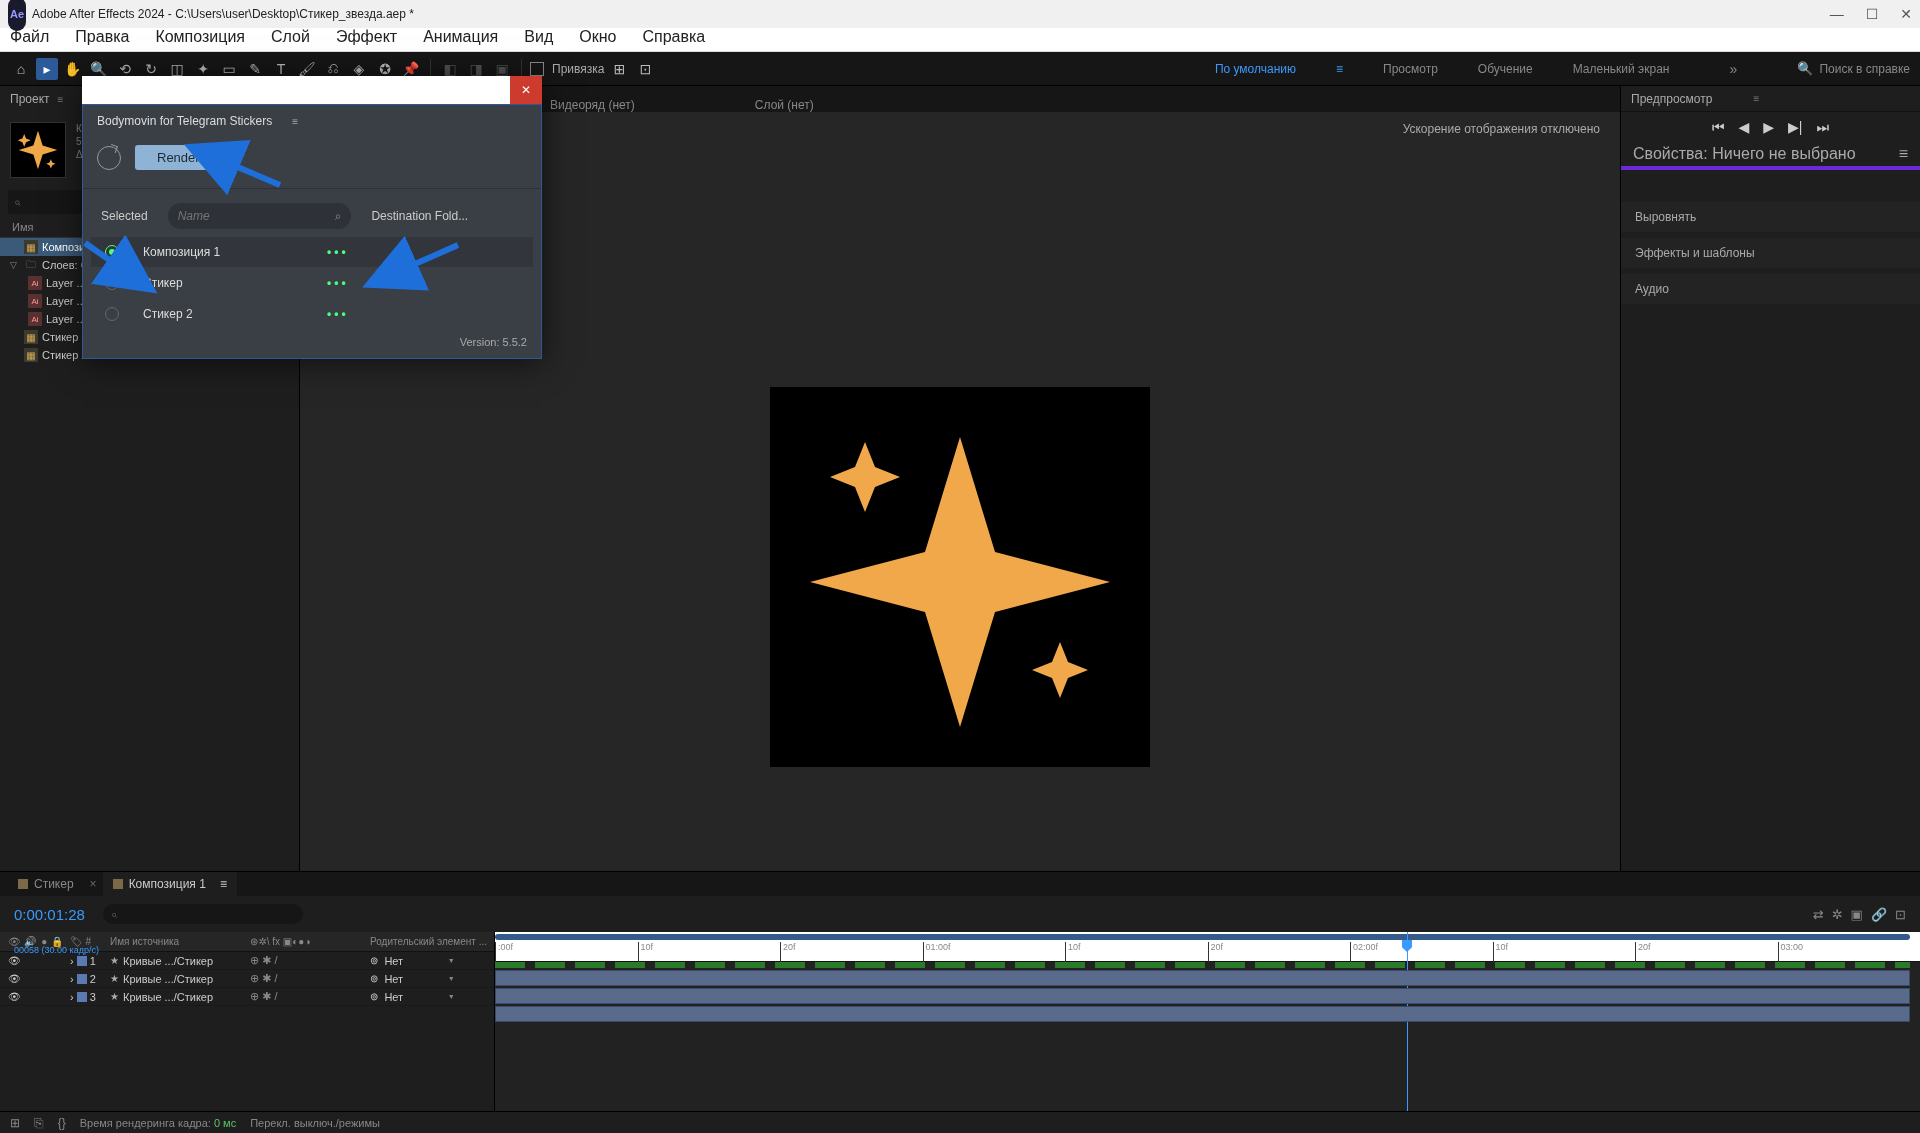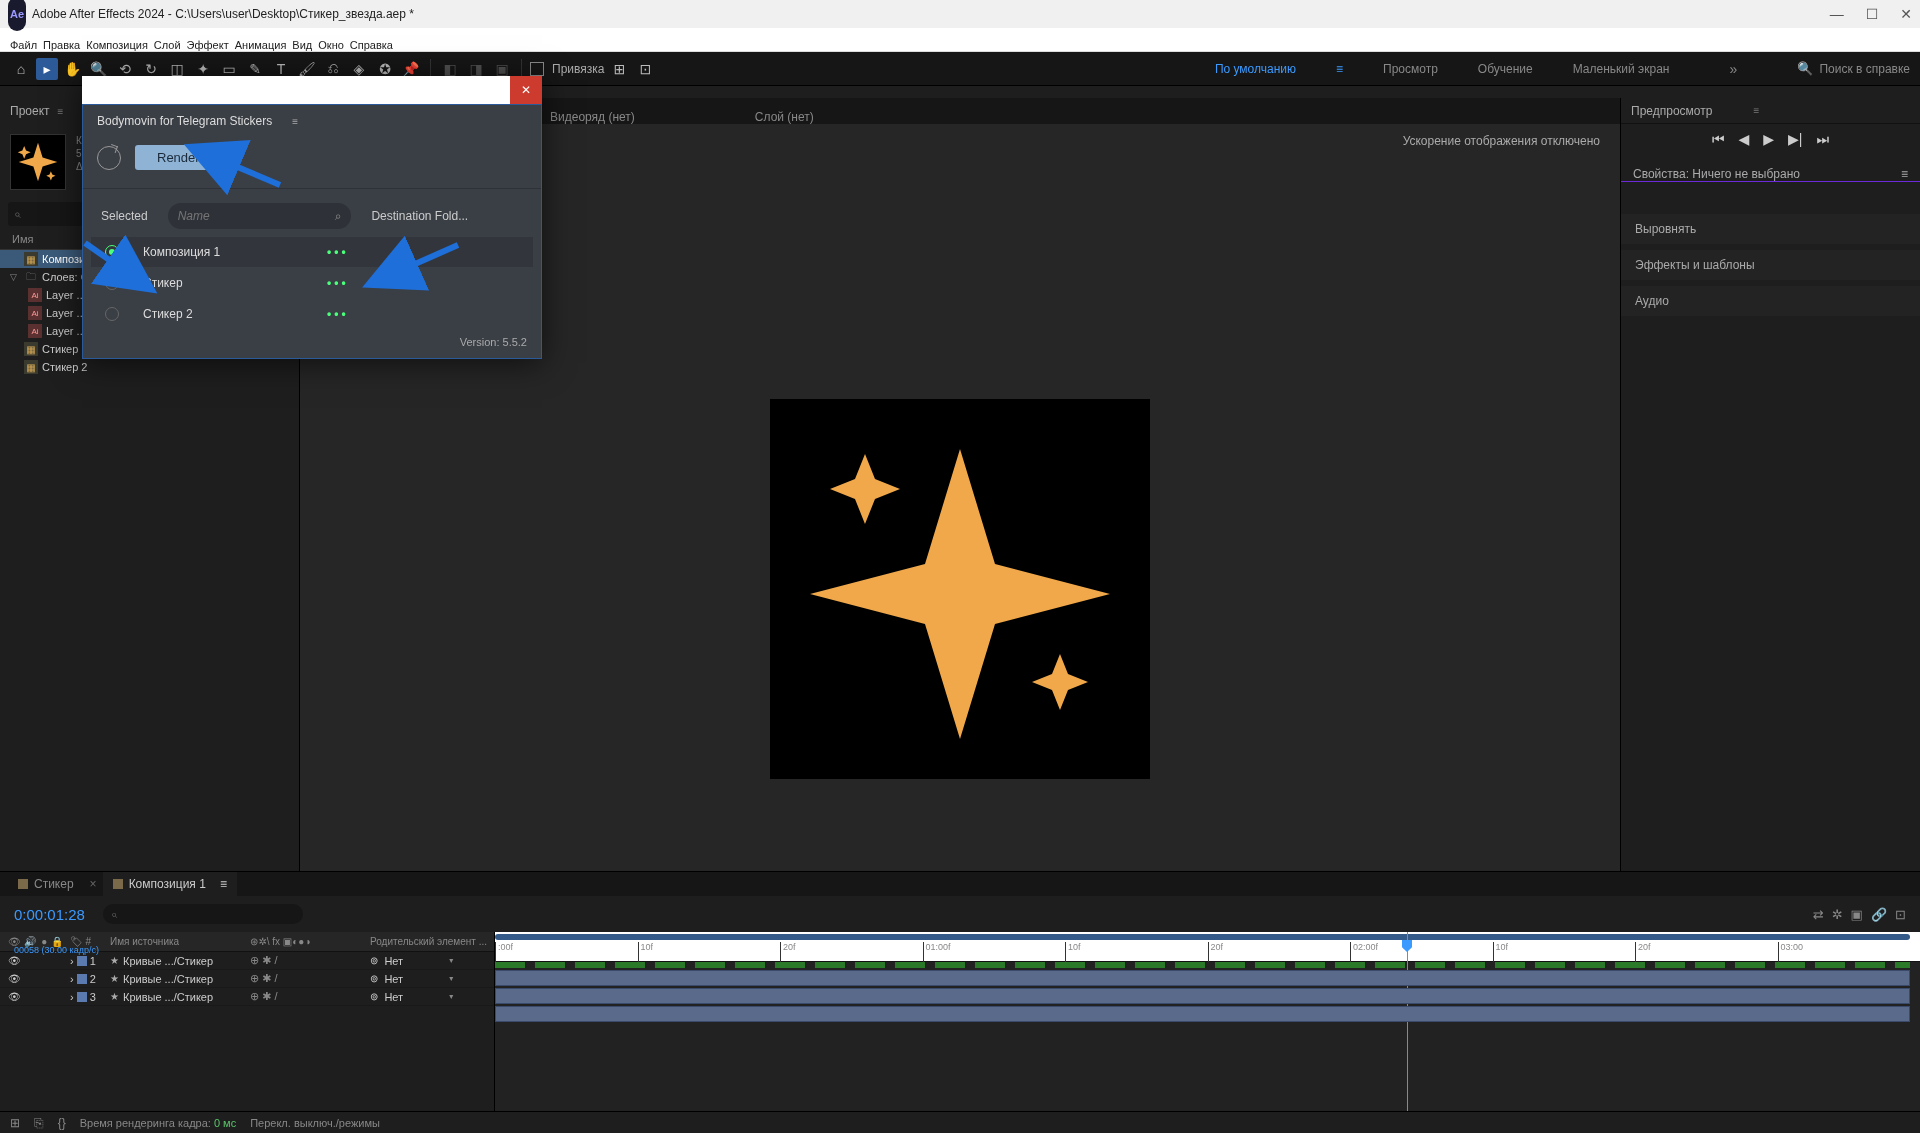--- a/index.html
+++ b/index.html
@@ -5,37 +5,37 @@
 * { margin:0; padding:0; box-sizing:border-box; font-family:"Segoe UI",Tahoma,sans-serif; user-select:none; }
 body { width:1920px; height:1133px; background:#1e1e1e; color:#ccc; font-size:12px; overflow:hidden; position:relative; }
 
 
 .titlebar { height:28px; background:#f0f0f0; display:flex; align-items:center; padding:0 8px; color:#222; font-size:12px; }
 .titlebar .ae-badge { width:18px; height:34px; background:#1a1a2e; color:#9999ff; font-size:11px; font-weight:bold; display:flex; align-items:center; justify-content:center; border-radius:9px; margin-right:6px; }
 .titlebar .wincontrols { margin-left:auto; display:flex; gap:22px; color:#555; font-size:14px; }
 .titlebar .wincontrols span { cursor:default; }
 
 
-.menubar { height:24px; background:#fff; display:flex; align-items:flex-end; padding:0 10px; gap:6px; color:#222; font-size:11px; border-bottom:1px solid #ddd;}
+.menubar { height:24px; background:#fff; display:flex; align-items:flex-start; padding:0 10px; gap:26px; color:#222; font-size:16px; border-bottom:1px solid #ddd;}
 .menubar span { cursor:default; }
 
 
 .toolbar { height:34px; background:#161616; border-bottom:1px solid #000; display:flex; align-items:center; padding:0 10px; gap:4px; position:relative;}
 .tool-ico { width:22px; height:22px; display:flex; align-items:center; justify-content:center; color:#bbb; font-size:14px; border-radius:2px;}
 .tool-ico.sel { background:#2d5a99; color:#fff;}
 .tool-sep { width:1px; height:20px; background:#333; margin:0 4px;}
 .toolbar .snap-box { width:14px; height:14px; border:1px solid #888; margin-right:4px;}
 .toolbar .workspace-links { margin-left:auto; display:flex; gap:40px; align-items:center; font-size:12px; color:#888;}
 .toolbar .workspace-links .active { color:#3a9aff; }
 .toolbar .chev { color:#888; font-size:14px; margin-left:20px;}
 .toolbar .search-help { display:flex; align-items:center; gap:6px; margin-left:20px; color:#888;}
 .toolbar .search-help .mag { font-size:13px;}
 
 
-.main { display:flex; height:calc(1133px - 28px - 24px - 34px - 22px);margin-top:12px; }
+.main { display:flex; height:calc(1133px - 28px - 24px - 34px - 22px); }
 .left-col { width:300px; background:#1e1e1e; display:flex; flex-direction:column; border-right:1px solid #000;}
 .center-col { flex:1; background:#1a1a1a; display:flex; flex-direction:column; }
 .right-col { width:300px; background:#1e1e1e; border-left:1px solid #000; display:flex; flex-direction:column;}
 
 
 .panel-hdr { height:26px; background:#1e1e1e; display:flex; align-items:center; padding:0 10px; font-size:12px; color:#aaa; gap:8px;}
 .panel-hdr .ham { font-size:10px; color:#777; }
 
 
 .proj-thumb-row { display:flex; padding:10px; gap:10px; }
@@ -61,21 +61,21 @@
 .render-note { position:absolute; top:10px; right:20px; font-size:12px; color:#aaa;}
 .canvas { width:380px; height:380px; background:#000; display:flex; align-items:center; justify-content:center; position:relative; margin-top:-40px;}
 .comp-foot { height:30px; background:#1e1e1e; border-top:1px solid #333; display:flex; align-items:center; padding:0 12px; gap:10px; font-size:11px; color:#aaa;}
 .comp-foot .dd { border:1px solid #333; padding:1px 8px; border-radius:2px; display:flex; align-items:center; gap:4px;}
 .comp-foot .ficon { width:18px; height:18px; display:flex; align-items:center; justify-content:center; color:#888;}
 .comp-foot .blue { color:#3a9aff;}
 
 
 .right-col .panel-hdr { border-bottom:1px solid #111;gap:41px;}
 .preview-ctrls { height:30px; display:flex; align-items:center; justify-content:center; gap:14px; font-size:14px; color:#ccc;}
-.props-row { height:28px; display:flex; align-items:flex-end; padding:0 12px; font-size:12px; color:#aaa; justify-content:space-between; border-bottom:1px solid #6d28d9;}
+.props-row { height:28px; display:flex; align-items:center; padding:0 12px; font-size:16px; color:#aaa; justify-content:space-between; border-bottom:4px solid #6d28d9;}
 .right-sec { height:30px; display:flex; align-items:center; padding:0 14px; font-size:12px; color:#aaa; background:#232323; margin-top:6px;}
 
 
 .timeline { height:240px; background:#1e1e1e; border-top:1px solid #000; display:flex; flex-direction:column;}
 .tl-tabs { height:24px; background:#161616; display:flex; align-items:center; gap:6px; padding:0 8px; font-size:12px;}
 .tl-tab { display:flex; align-items:center; gap:6px; padding:0 10px; height:24px; color:#888;}
 .tl-tab.active { background:#1e1e1e; color:#ccc;}
 .tl-tab .sq { width:10px; height:10px; background:#7a6a4a;}
 .tl-top { height:36px; display:flex; align-items:center; padding:0 14px; gap:18px;}
 .tl-time { color:#3a9aff; font-size:15px; }

